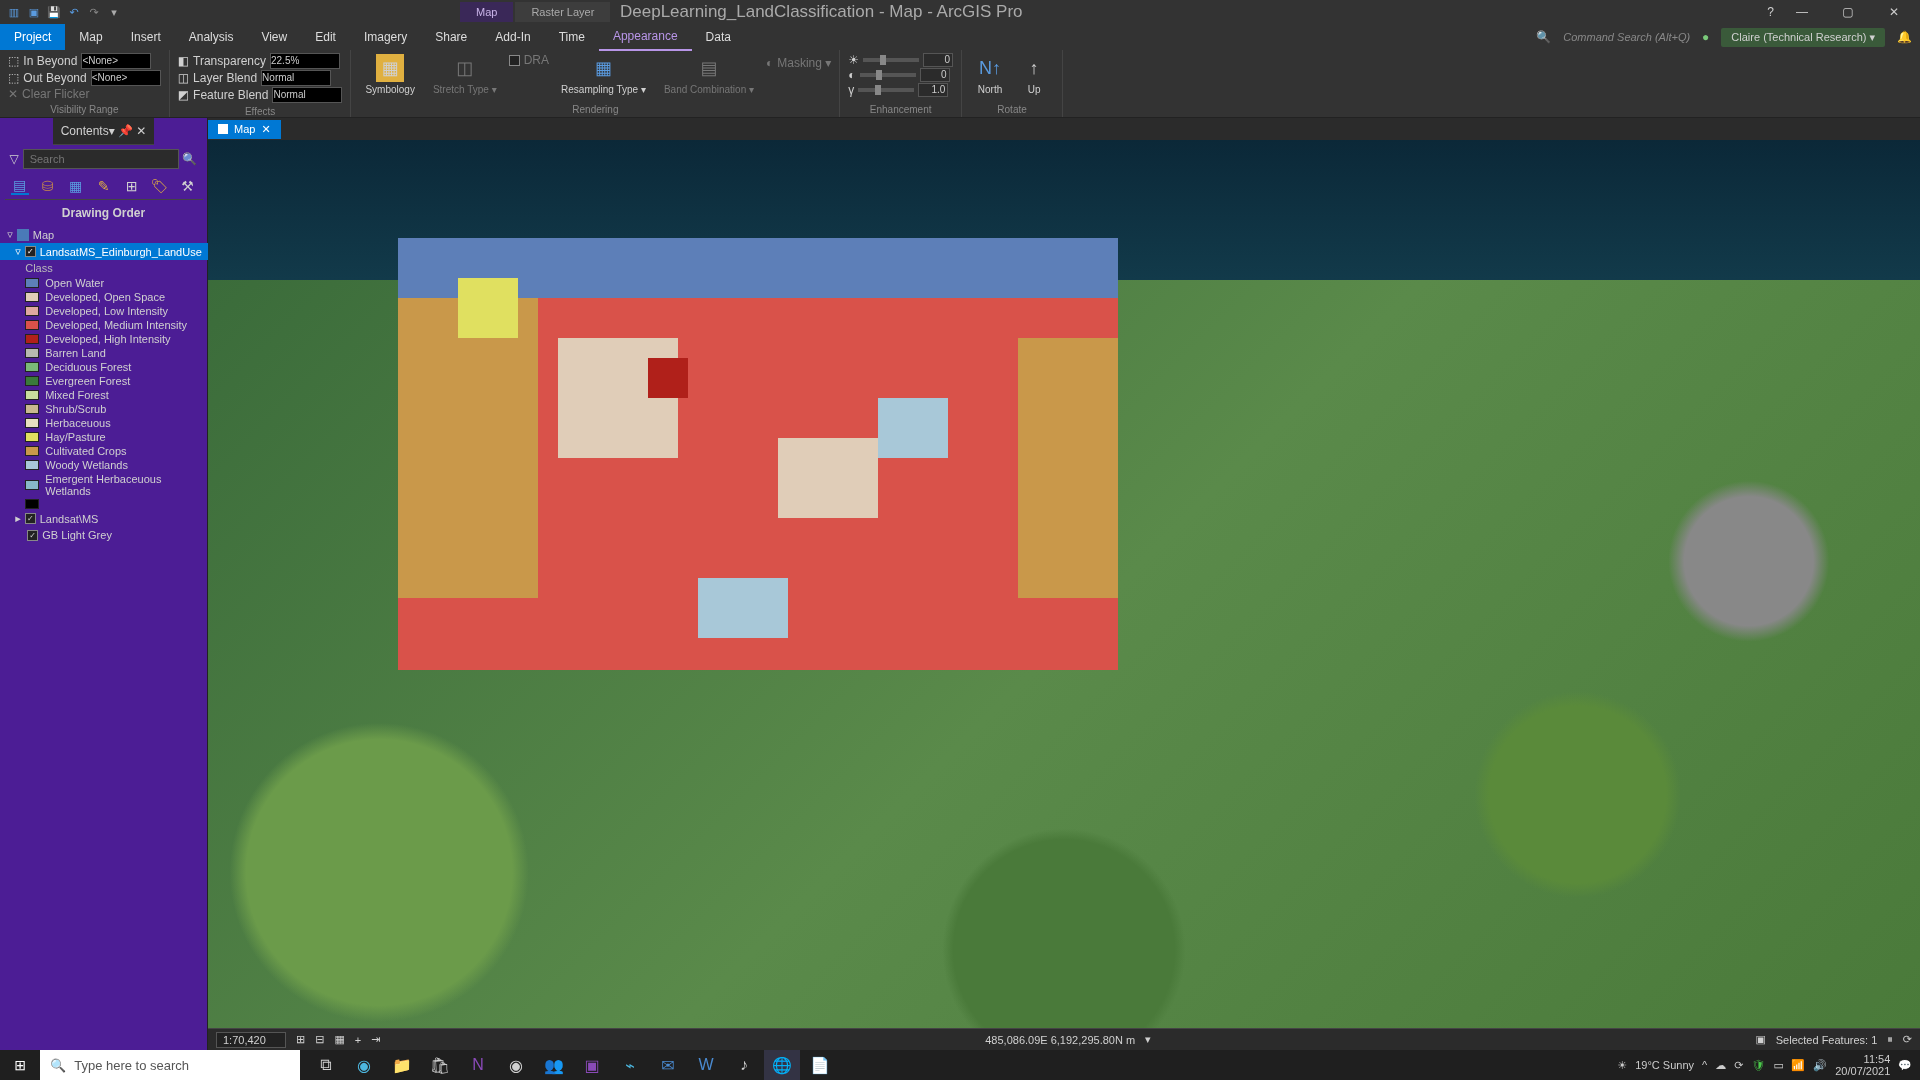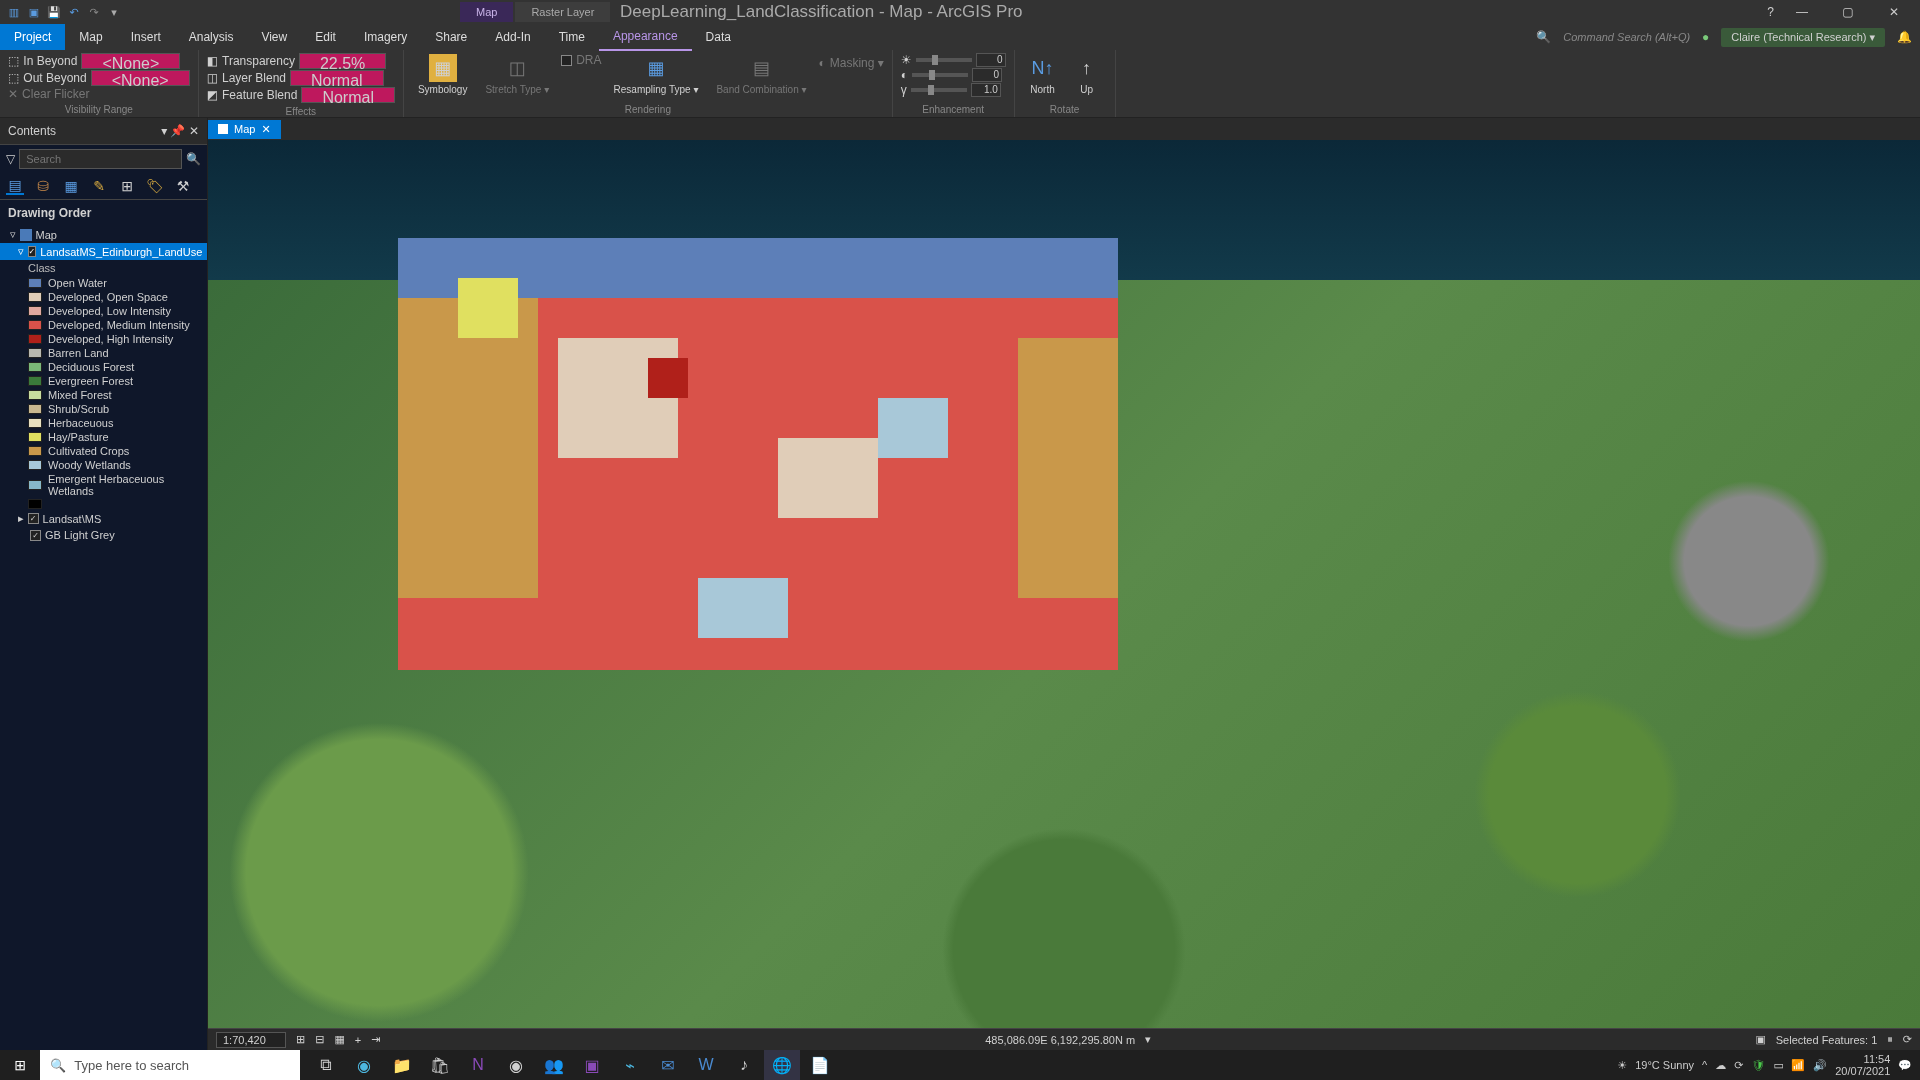--- a/index.html
+++ b/index.html
@@ -23,31 +23,31 @@
 .menu-item.active { color: #b895e8; border-bottom: 2px solid #b895e8; }
 .menu-right { position: absolute; right: 8px; display: flex; align-items: center; gap: 12px; }
 .cmd-search { color: #888; font-style: italic; font-size: 11px; }
 .user-badge { background: #3a5a3a; padding: 3px 10px; font-size: 11px; border-radius: 2px; }
 
 
 .ribbon { height: 68px; background: #333; display: flex; border-bottom: 1px solid #222; }
 .ribbon-group { border-right: 1px solid #444; padding: 2px 8px; display: flex; flex-direction: column; justify-content: space-between; }
 .ribbon-group-label { text-align: center; font-size: 10px; color: #888; padding-top: 2px; }
 .ribbon-ctrl { display: flex; align-items: center; gap: 4px; margin: 1px 0; }
-.ribbon-select { background: #be185d; border: 1px solid #555; color: #ccc; font-size: 16px; padding: 1px 20px; min-width: 70px; height: 16px; }
+.ribbon-select { background: #000000; border: 1px solid #555; color: #ccc; font-size: 10px; padding: 1px 0; min-width: 70px; height: 16px; }
 .ribbon-input { background: #2b2b2b; border: 1px solid #555; color: #ccc; font-size: 11px; padding: 1px 4px; width: 48px; height: 16px; }
 .ribbon-big { display: flex; flex-direction: column; align-items: center; gap: 2px; padding: 2px 6px; font-size: 10px; }
 .ribbon-big-icon { width: 28px; height: 28px; display: flex; align-items: center; justify-content: center; font-size: 18px; }
 .slider { width: 56px; height: 4px; background: #555; position: relative; }
 .slider::after { content: ''; position: absolute; width: 6px; height: 10px; background: #888; top: -3px; left: 30%; }
 .spin { background: #2b2b2b; border: 1px solid #555; color: #ccc; width: 30px; height: 14px; font-size: 10px; text-align: right; padding-right: 2px; }
 
 
 .workspace { display: flex; height: calc(100% - 24px - 26px - 68px - 30px); }
-.contents-panel { width: 208px; background: #0f172a; border-right: 1px solid #222; display: flex; flex-direction: column; }
+.contents-panel { width: 208px; background: #4c1d95; border-right: 1px solid #222; display: flex; flex-direction: column; align-items: center; }
 .panel-header { background: #2b2b2b; padding: 6px 8px; font-size: 12px; display: flex; justify-content: space-between; align-items: center; border-bottom: 1px solid #444; }
 .panel-search { padding: 4px 6px; display: flex; align-items: center; gap: 4px; }
 .panel-search input { flex: 1; background: #2b2b2b; border: 1px solid #555; color: #ccc; padding: 3px 6px; font-size: 11px; }
 .panel-toolbar { padding: 4px 6px; display: flex; gap: 10px; border-bottom: 1px solid #444; }
 .panel-tb-icon { width: 18px; height: 18px; display: flex; align-items: center; justify-content: center; font-size: 14px; }
 .panel-tb-icon.active { border-bottom: 2px solid #0078d4; }
 .section-hdr { padding: 6px 8px; font-weight: 600; font-size: 12px; }
 .tree { font-size: 11px; }
 .tree-item { padding: 2px 8px; display: flex; align-items: center; gap: 4px; }
 .tree-item.root { padding-left: 10px; }

